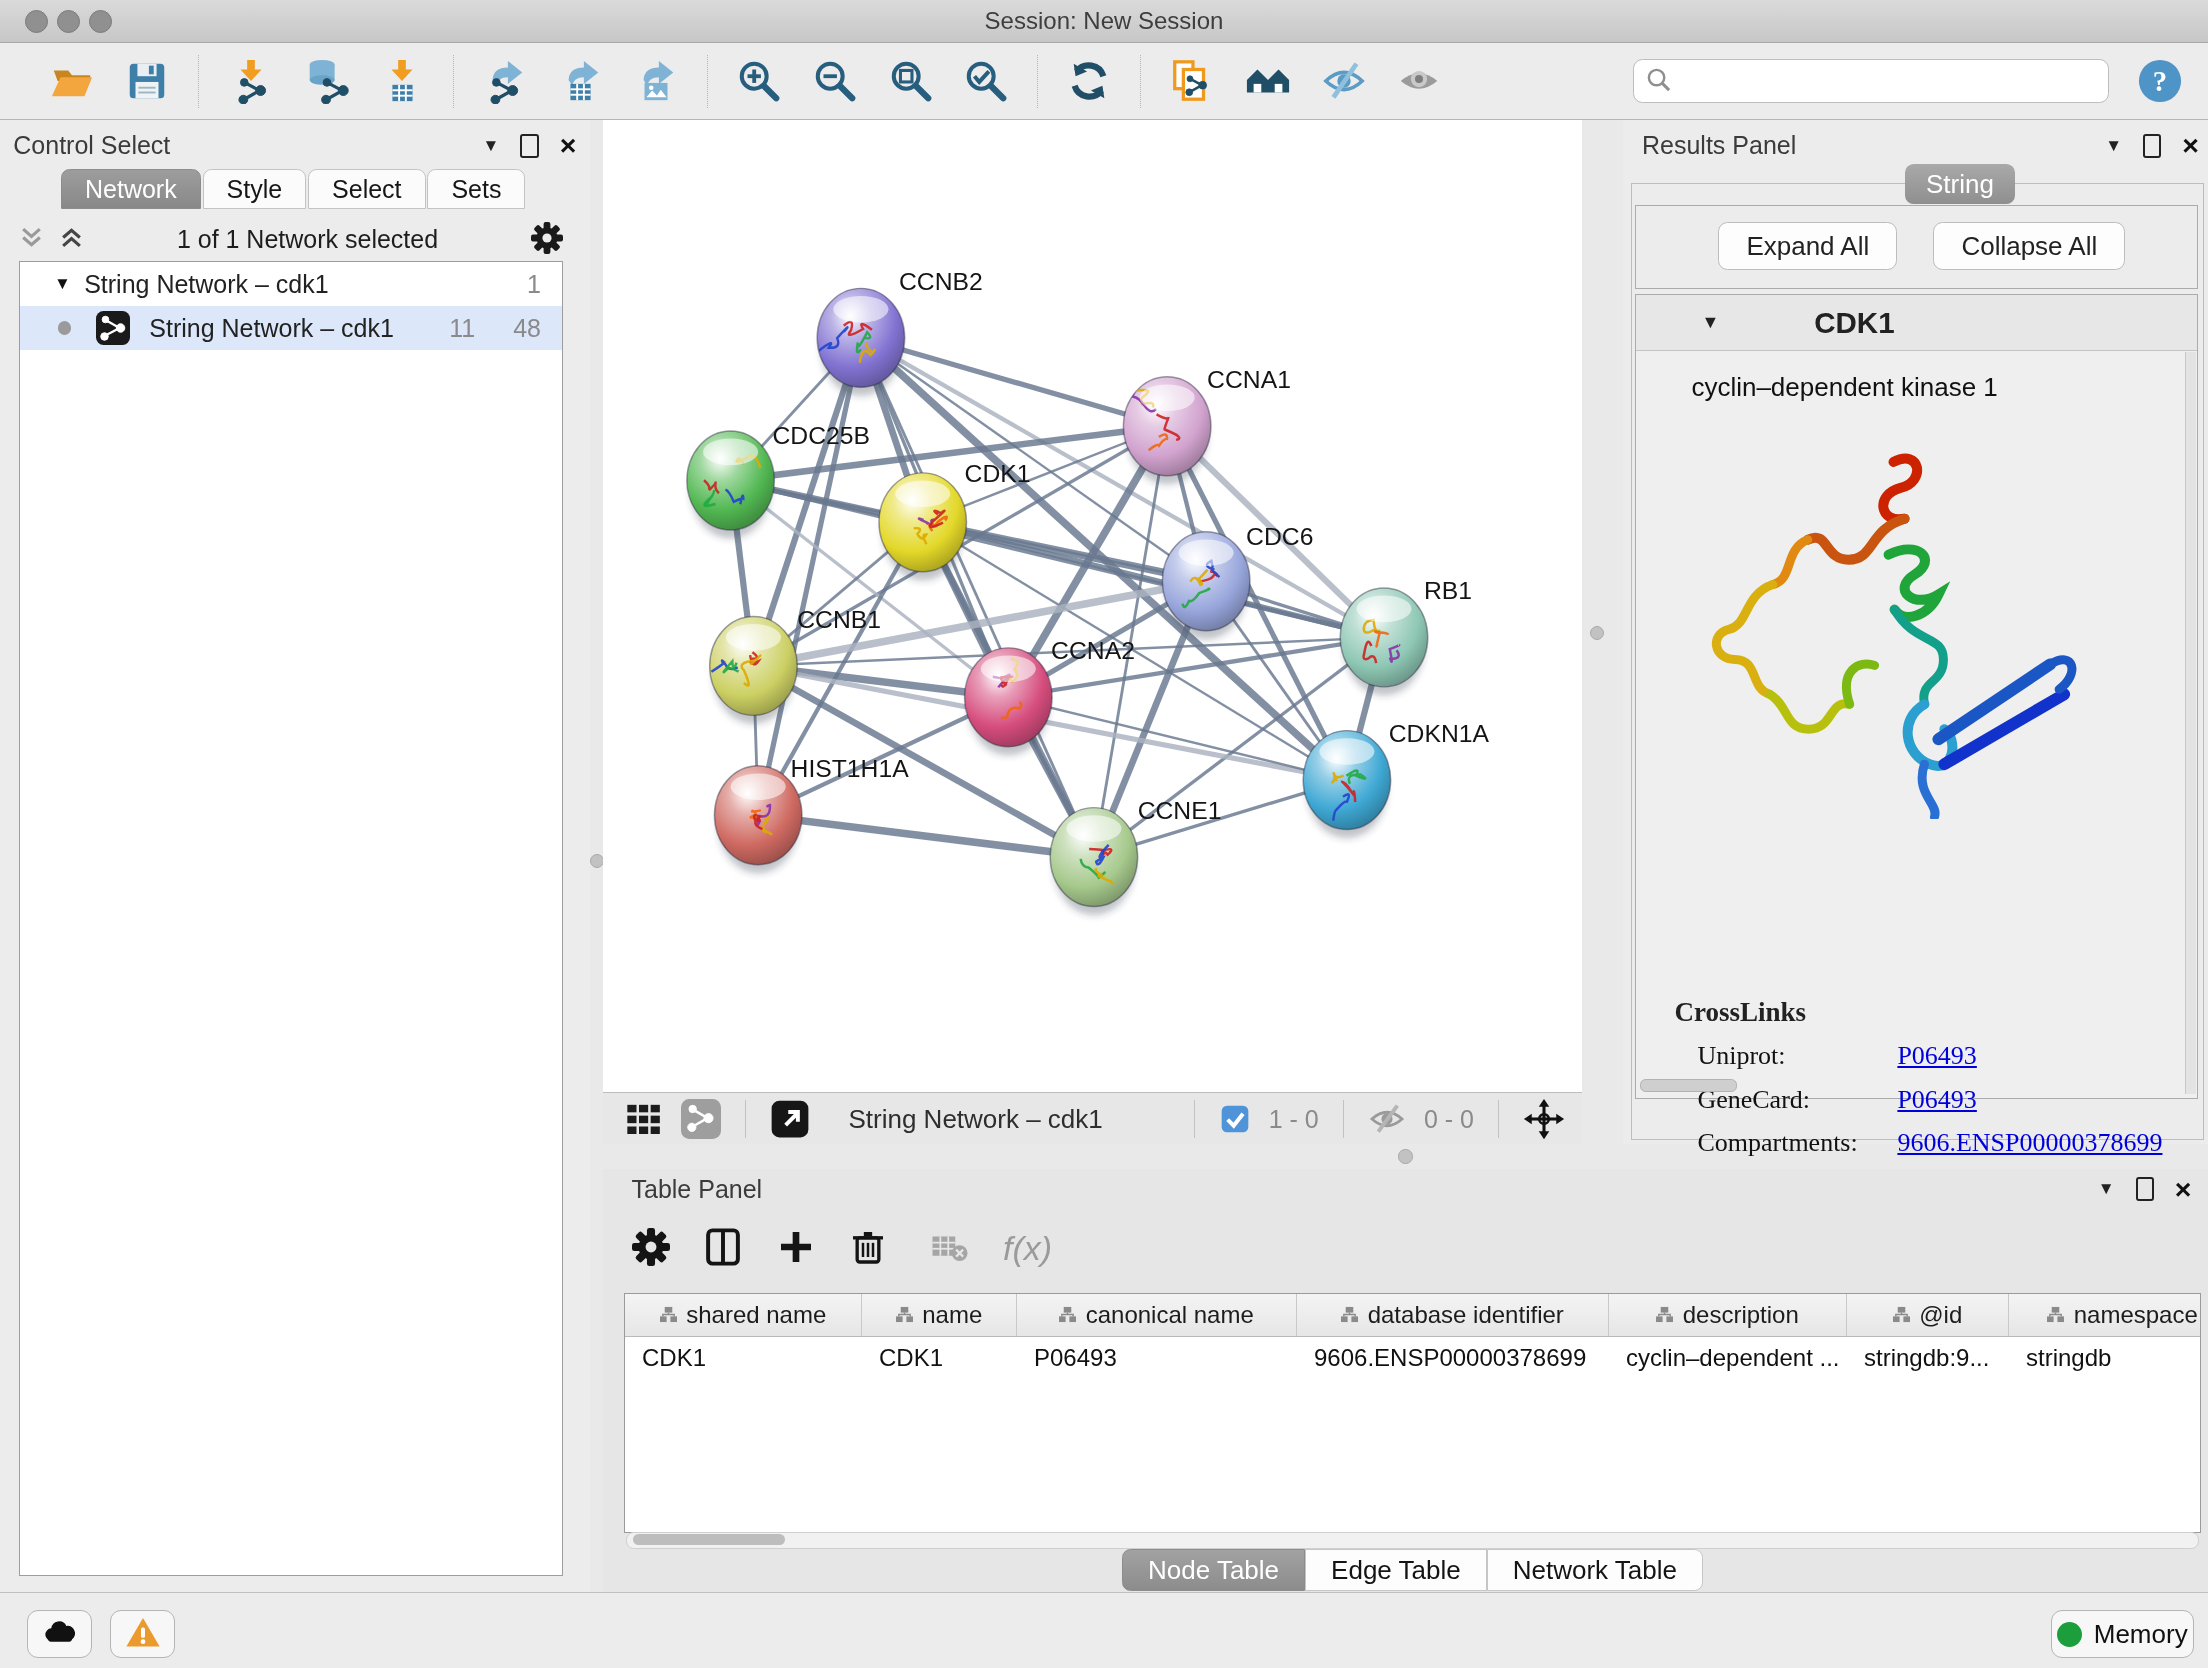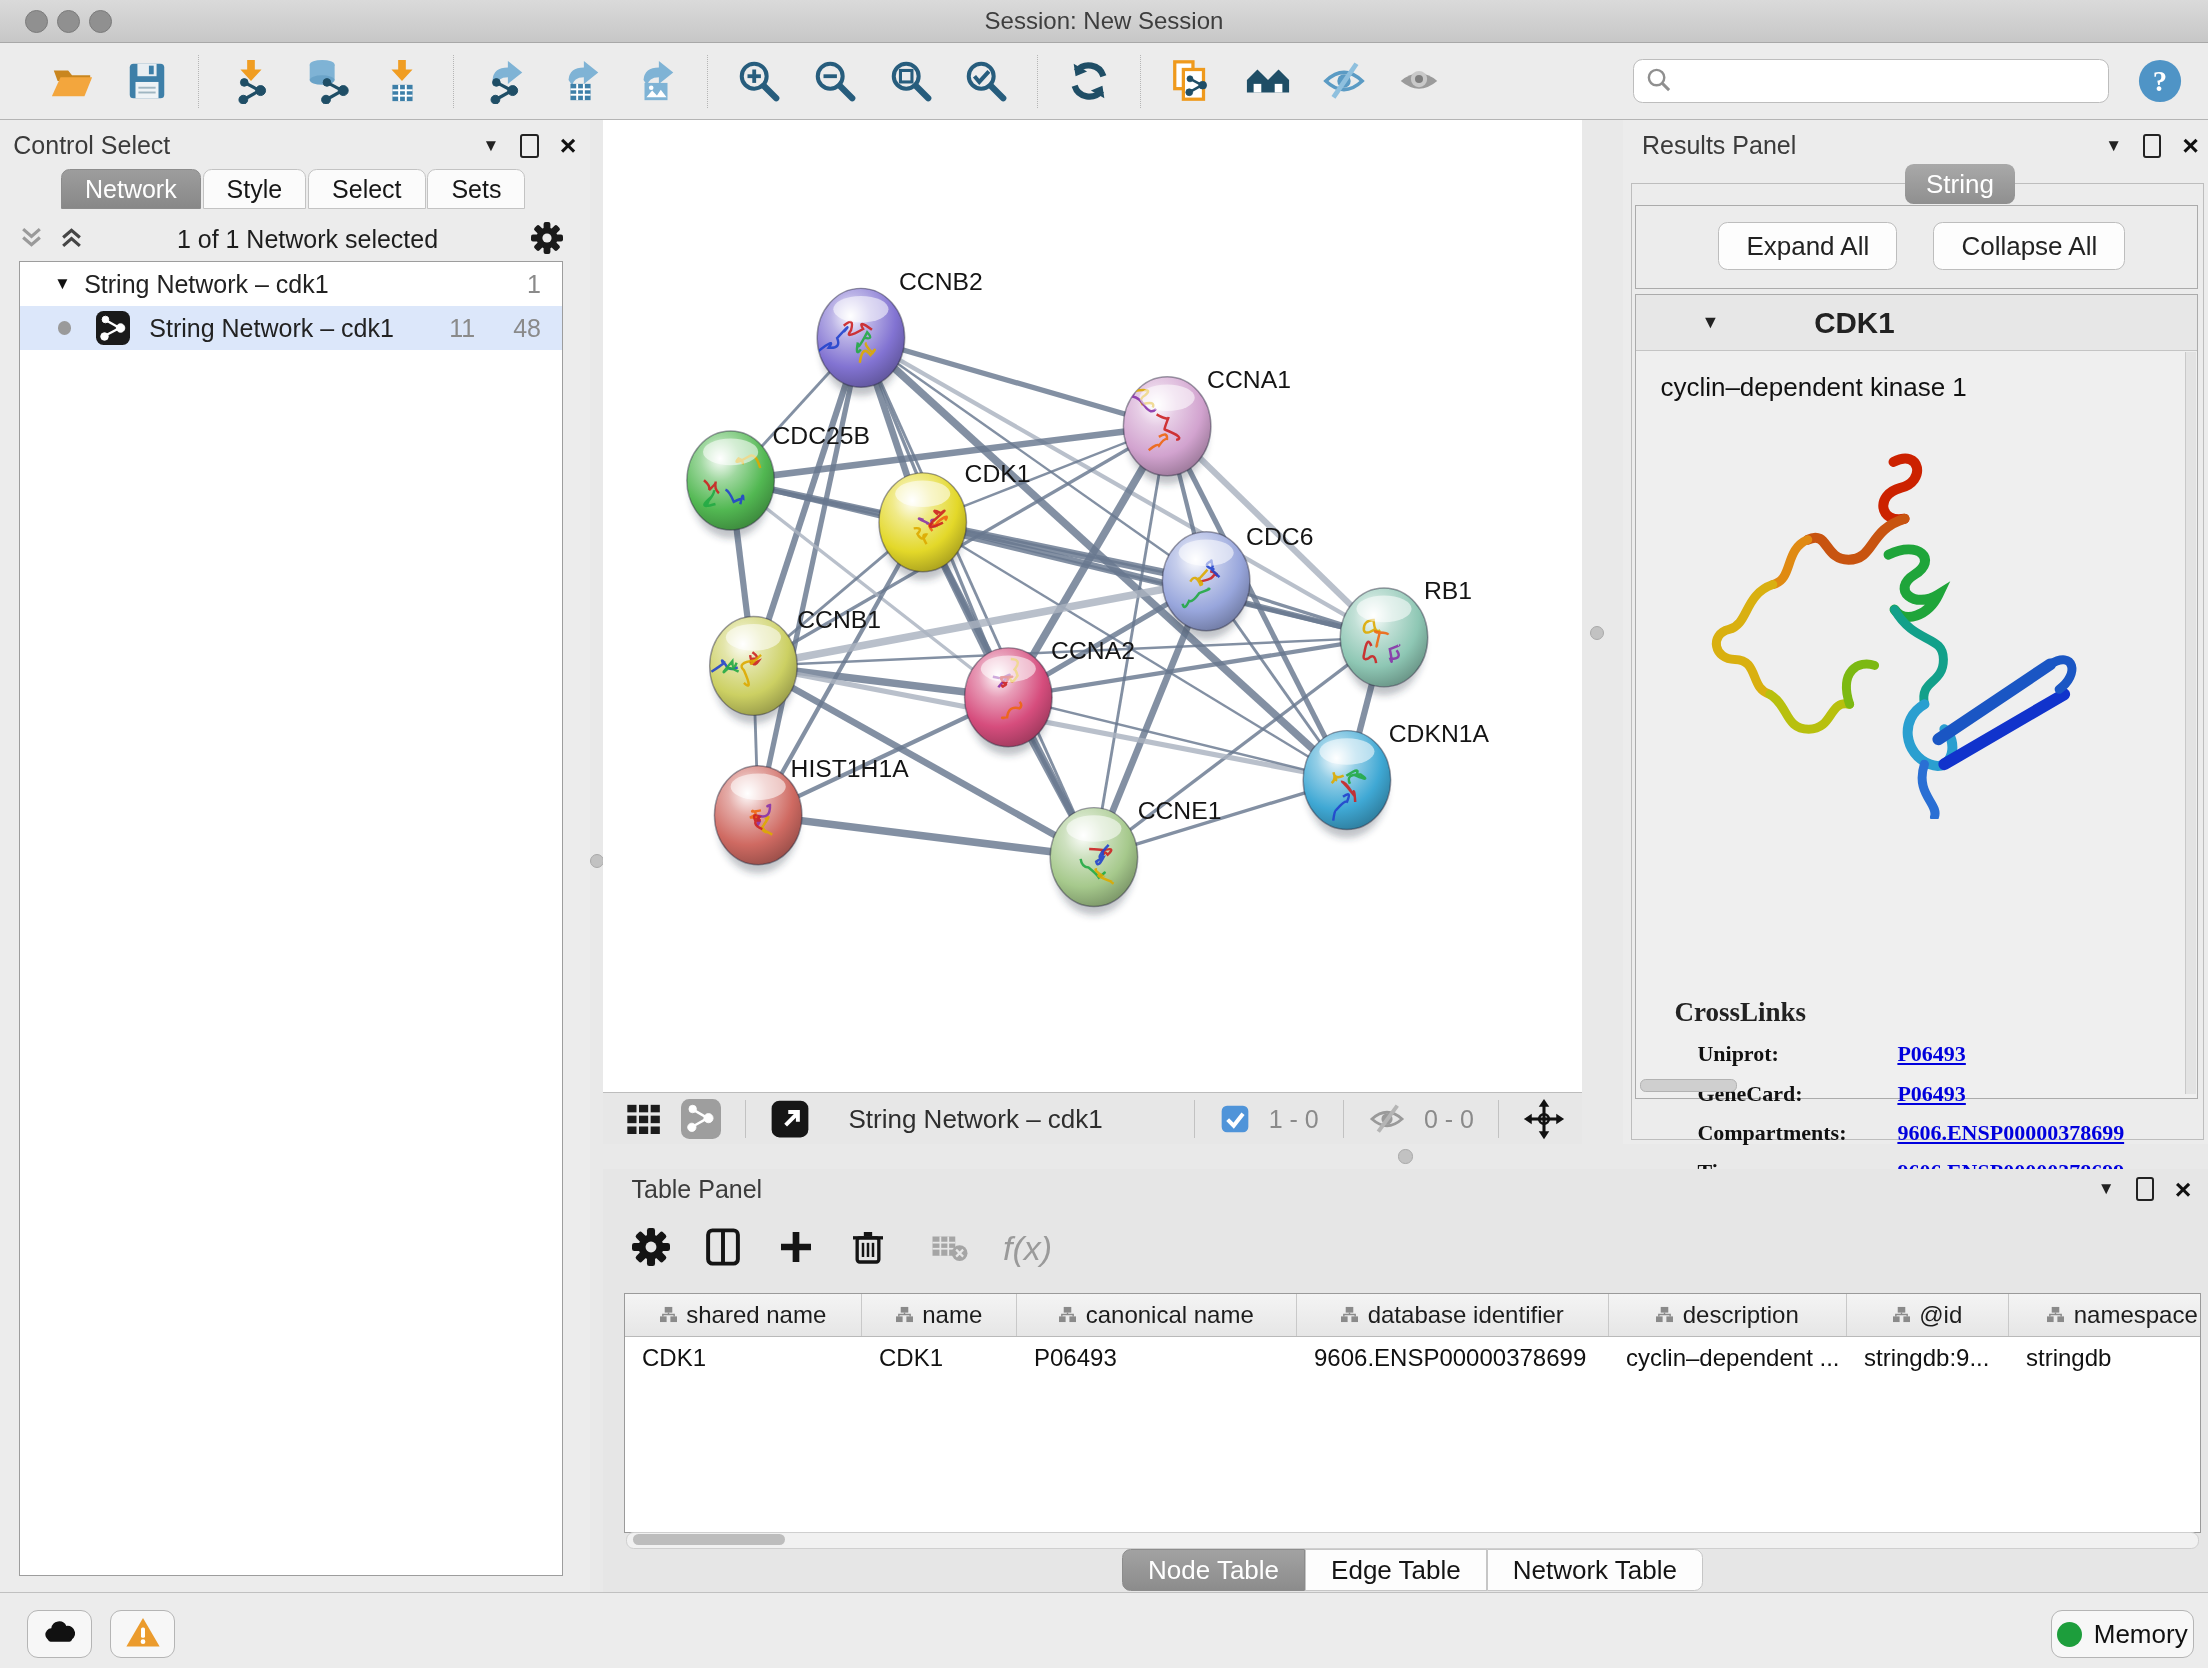--- a/index.html
+++ b/index.html
@@ -62,23 +62,23 @@
   #rp-tab{left:282px;top:44px;width:110px;height:40px;border-radius:8.6px;
     background:linear-gradient(#a9a9a9,#8f8f8f);color:#fff;font-size:26px;
     display:flex;align-items:center;justify-content:center;z-index:2}
   #rp-outer{left:7.6px;top:63px;width:571px;height:955px;border:1px solid #bdbdbd;background:#ececec}
   #rp-btnbox{left:3.8px;top:21px;width:561px;height:82px;border:1.4px solid #ababab}
   .rp-btn{height:46px;padding:0 27px;background:#fdfdfd;border:1.4px solid #bdbdbd;border-radius:9.5px;
     font-size:26px;display:flex;align-items:center;top:16px}
   #rp-section{left:3.8px;top:110px;width:561px;height:803px;border:1.4px solid #ababab;background:#efefef}
   #rp-sec-header{height:55px;background:#e7e7e7;border-bottom:1px solid #c4c4c4;display:flex;align-items:center}
   #rp-gene{font-weight:bold;font-size:29.5px;margin-left:95px}
-  #rp-desc{margin:21px 0 0 24px;font-size:26px;color:#111}
+  #rp-desc{margin:21px 0 0 55px;font-size:26px;color:#111}
   #crosslinks{left:38px;top:702px;font-family:"Liberation Serif",serif;font-size:27px;font-weight:bold}
-  .cl-row{display:flex;font-family:"Liberation Serif",serif;font-size:22px;margin:13.3px 0 0 23px;font-weight:bold}
+  .cl-row{display:flex;font-family:"Liberation Serif",serif;font-size:26px;margin:13.3px 0 0 23px;font-weight:normal}
   .cl-label{width:200px;color:#111}
   .cl-link{color:#0000dd;text-decoration:underline}
   #rp-hscroll{left:3.8px;bottom:5.7px;width:95px;height:11.4px;background:#cfcfcf;border:1px solid #b2b2b2;border-radius:5.7px}
   #rp-vscroll{right:1.9px;top:57px;width:9.5px;height:742px;background:#e3e3e3;border-left:1px solid #c8c8c8}
   
   #table-panel{left:603px;top:1169px;width:1605px;height:423px;background:#e6e6e6}
   #tp-header{left:28.5px;top:5.7px;width:1560px;display:flex;justify-content:space-between;align-items:center}
   #tp-toolbar{left:28.5px;top:48px;height:63px;display:flex;align-items:center;gap:32px}
   .fx{font-family:Liberation Sans, sans-serif;font-style:italic;font-size:34px;color:#9a9a9a}
   #tp-table{left:21px;top:124px;width:1575px;height:238px;background:#fff;border:1.4px solid #9a9a9a;overflow:hidden}

